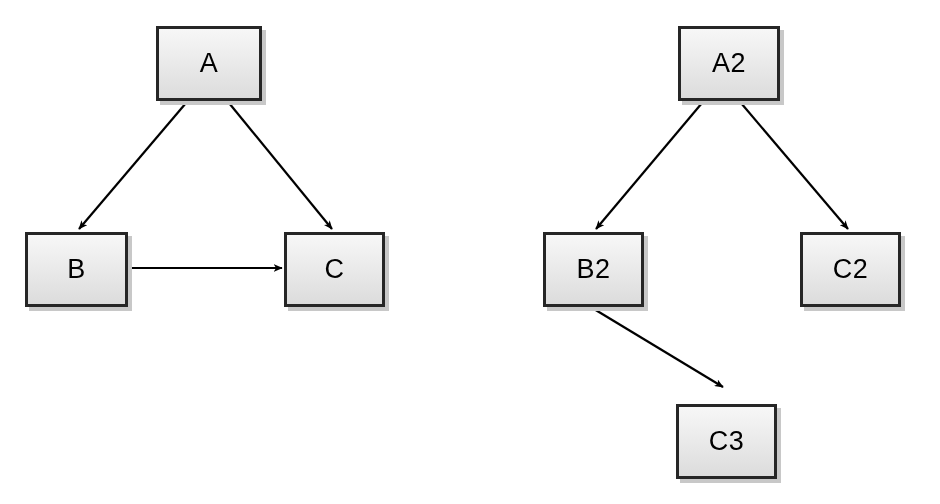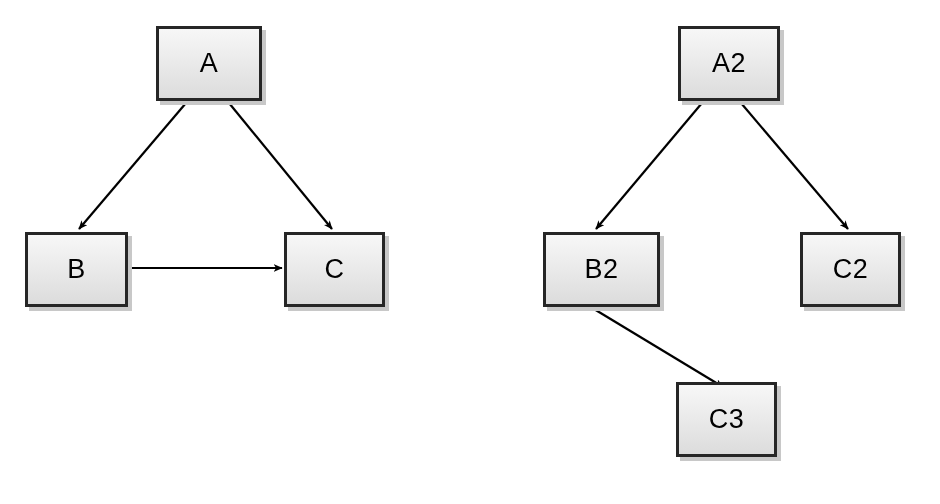--- a/index.html
+++ b/index.html
@@ -80,24 +80,24 @@
       </div>
       <div class="node-box" style="left: 25px; top: 232px; width: 103px; height: 75px;">
         <span class="node-label">B</span>
       </div>
       <div class="node-box" style="left: 284px; top: 232px; width: 101px; height: 75px;">
         <span class="node-label">C</span>
       </div>
       <div class="node-box" style="left: 670px; top: 26px; width: 102px; height: 75px; margin-left: 8px;">
         <span class="node-label">A2</span>
       </div>
-      <div class="node-box" style="left: 543px; top: 232px; width: 117px; height: 75px;">
+      <div class="node-box" style="left: 543px; top: 232px; width: 101px; height: 75px;">
         <span class="node-label">B2</span>
       </div>
       <div class="node-box" style="left: 800px; top: 232px; width: 101px; height: 75px; text-align: center;">
         <span class="node-label">C2</span>
       </div>
-      <div class="node-box" style="left: 676px; top: 382px; width: 101px; height: 75px;">
+      <div class="node-box" style="left: 676px; top: 404px; width: 101px; height: 75px;">
         <span class="node-label">C3</span>
       </div>
     </div>
 
 </div>
 
 </body></html>

